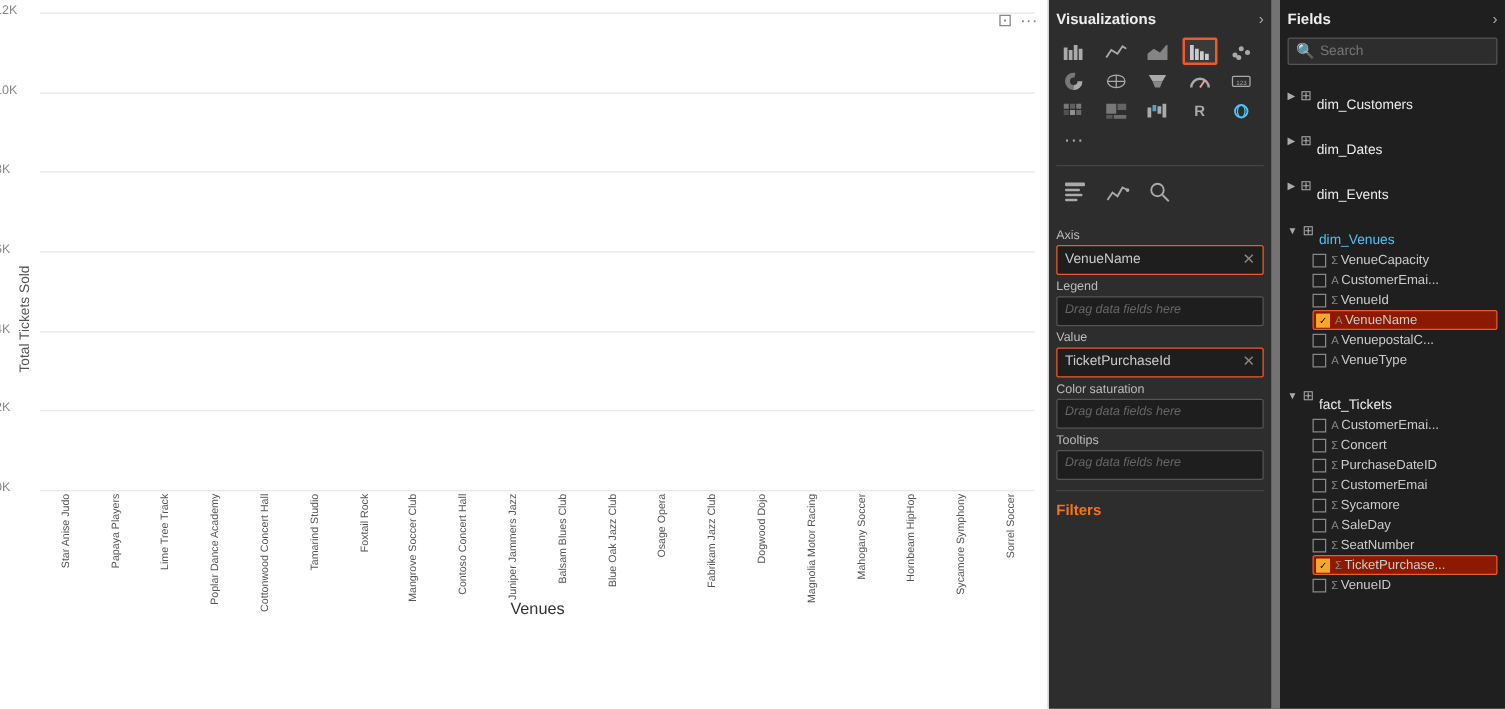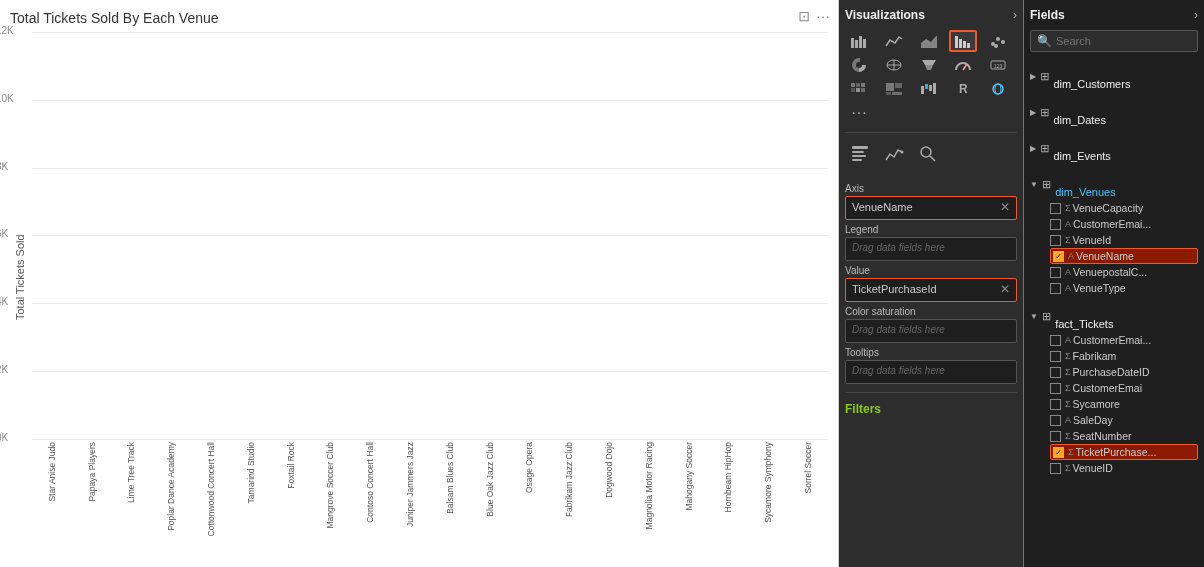--- a/index.html
+++ b/index.html
@@ -133,21 +133,21 @@
       flex-direction: row;
       background: #2d2d2d;
     }
 
     
     .viz-panel {
       width: 185px;
       background: #2d2d2d;
       color: #ccc;
       padding: 8px 6px;
-      border-right: 1px solid #737373;
+      border-right: 7px solid #737373;
       overflow-y: auto;
     }
     .panel-header {
       display: flex;
       justify-content: space-between;
       align-items: center;
       margin-bottom: 8px;
     }
     .panel-title {
       font-size: 12px;
@@ -341,33 +341,32 @@
       color: #888;
       margin-right: 2px;
     }
     .filters-section {
       margin-top: 8px;
       border-top: 1px solid #444;
       padding-top: 6px;
     }
     .filters-title {
       font-size: 12px;
-      color: #84cc16;
+      color: #f97316;
       font-weight: 600;
     }
   </style>
 </head>
 <body>
 
 <div class="chart-area">
   <div class="chart-top-icons">
     <span>⊡</span>
     <span>···</span>
   </div>
-  <div class="chart-title">Total Tickets Sold By Each Venue</div>
   <div class="chart-container">
     <div class="y-axis-label">Total Tickets Sold</div>
     <div class="chart-inner">
       <div class="chart-plot">
         <div class="gridlines" id="gridlines">
             <div class="gridline">
               <span class="gridline-label">12K</span>
             </div>
             <div class="gridline">
               <span class="gridline-label">10K</span>
@@ -506,20 +505,21 @@
           <div class="x-label">
             <span>Hornbeam HipHop</span>
           </div>
           <div class="x-label">
             <span>Sycamore Symphony</span>
           </div>
           <div class="x-label">
             <span>Sorrel Soccer</span>
           </div>
         </div>
+      <div class="x-axis-title">Venues</div>
     </div>
   </div>
 </div>
 
 <div class="right-panel">
 
   <div class="viz-panel">
     <div class="panel-header">
       <span class="panel-title">Visualizations</span>
       <span class="panel-expand">›</span>
@@ -777,21 +777,21 @@
           </div>
           <div class="field-items">
             <div class="field-item">
               <span class="check-box"></span>
               <span class="field-type-icon">A</span>
               <span class="field-name">CustomerEmai...</span>
             </div>
             <div class="field-item">
               <span class="check-box"></span>
               <span class="field-type-icon">Σ</span>
-              <span class="field-name">Fabrikam</span>
+              <span class="field-name">Concert</span>
             </div>
             <div class="field-item">
               <span class="check-box"></span>
               <span class="field-type-icon">Σ</span>
               <span class="field-name">PurchaseDateID</span>
             </div>
             <div class="field-item">
               <span class="check-box"></span>
               <span class="field-type-icon">Σ</span>
               <span class="field-name">CustomerEmai</span>

